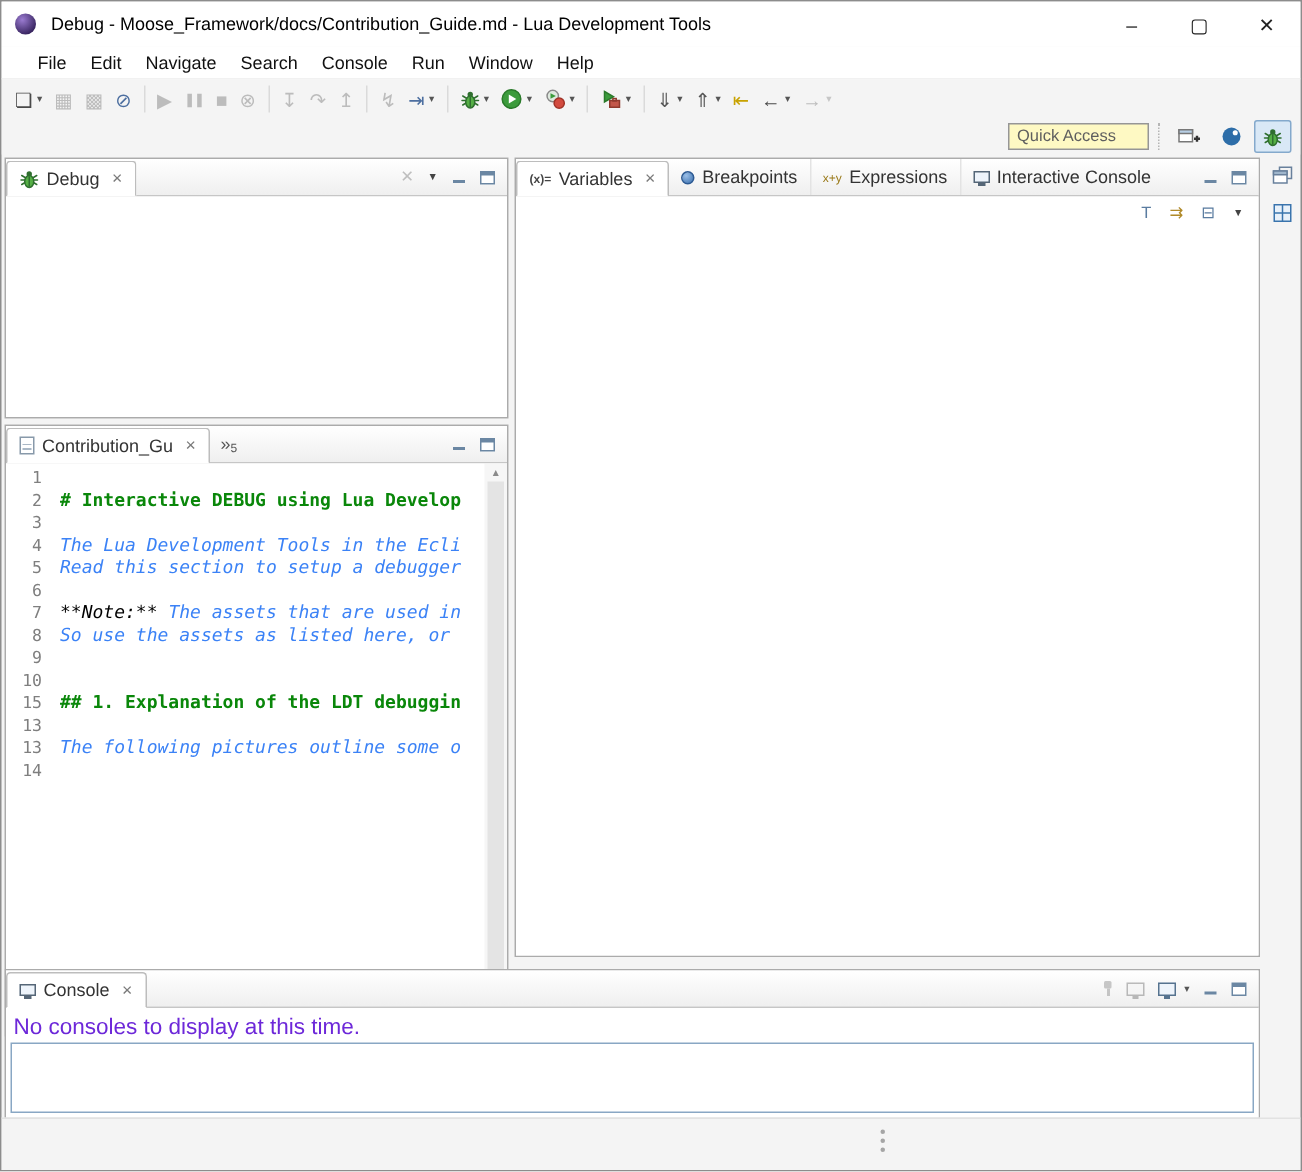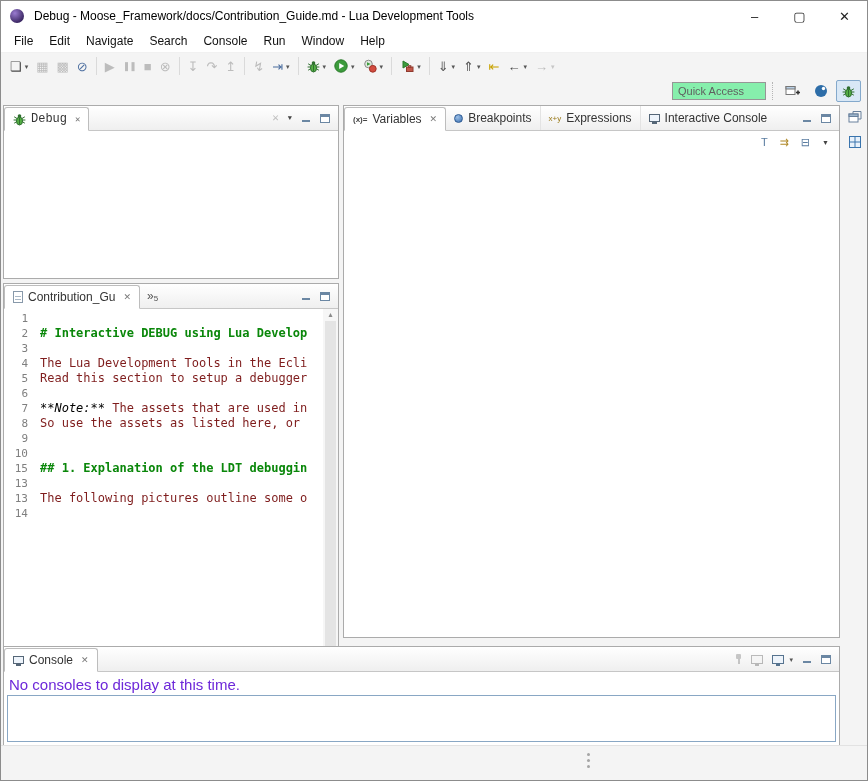--- a/index.html
+++ b/index.html
@@ -15,44 +15,44 @@
 
   
   .titlebar{height:30px;background:#ffffff;display:flex;align-items:center;padding-left:8px;}
   .app-icon{width:16px;height:16px;display:inline-flex;}
   .title{font-size:12px;color:#000;margin-left:9px;white-space:nowrap;}
   .win-controls{margin-left:auto;display:flex;height:100%;}
   .win-btn{width:45px;height:100%;display:flex;align-items:center;justify-content:center;font-size:13px;color:#222;}
   .win-btn .wglyph{line-height:1;}
 
   
-  .menubar{height:22px;background:#ffffff;display:flex;padding-left:5px;border-bottom:1px solid #f1f1f1;}
+  .menubar{height:22px;background:#ffffff;display:flex;align-items:center;padding-left:16px;border-bottom:1px solid #f1f1f1;}
   .menu-item{padding:3px 8px;font-size:12px;color:#111;cursor:default;}
 
   
   .toolbar{height:26px;background:#f4f4f4;display:flex;align-items:center;padding-left:5px;}
   .tb-btn{height:22px;display:flex;align-items:center;padding:0 3px;margin:0 1px;border-radius:2px;}
   .tb-glyph{font-size:13px;line-height:1;color:#444;display:inline-flex;align-items:center;}
   .tb-glyph.small{font-size:9px;letter-spacing:-1px;}
   .tb-btn.disabled .tb-glyph{color:#bcbcbc !important;}
   .dd{font-size:7px;color:#555;margin-left:3px;line-height:1;}
   .tb-btn.disabled .dd{color:#c6c6c6;}
   .tb-sep{width:1px;height:18px;background:#dadada;margin:0 4px;}
 
   
   .qa-row{height:24px;background:#f4f4f4;display:flex;align-items:center;justify-content:flex-end;padding-right:6px;}
-  .quick-access{width:94px;height:18px;border:1px solid #969696;background:#86efac;color:#5f5f5f;font-size:11px;line-height:16px;padding-left:5px;}
+  .quick-access{width:94px;height:18px;border:1px solid #969696;background:#fef9c3;color:#5f5f5f;font-size:11px;line-height:16px;padding-left:5px;}
   .qa-sep{width:1px;height:18px;border-left:1px dotted #b5b5b5;margin:0 6px;}
   #perspectives{display:flex;align-items:center;gap:2px;}
   .persp-btn{height:22px;padding:0 5px;display:flex;align-items:center;border:1px solid transparent;border-radius:2px;}
   .persp-btn.active{background:#d9e8f6;border-color:#84a9cc;}
 
   
   .panel{position:absolute;background:#ffffff;border:1px solid var(--panel-border);}
-  #debug-panel  {left:2px;  top:104px; width:336px; height:174px;font-family:Liberation Mono, monospace;}
+  #debug-panel  {left:2px;  top:104px; width:336px; height:174px;}
   #vars-panel   {left:342px; top:104px; width:497px; height:533px;}
   #editor-panel {left:2px;  top:282px; width:336px; height:408px;}
   #console-panel{left:2px;  top:645px; width:837px; height:100px;}
 
   .tabstrip{height:25px;display:flex;align-items:flex-end;background:linear-gradient(#ffffff,#efefef);border-bottom:1px solid #c6c6c6;}
   .tab{height:24px;display:flex;align-items:center;padding:0 8px;font-size:12px;color:#333;gap:5px;white-space:nowrap;}
   .tab.active{background:#fff;border:1px solid var(--tab-border);border-bottom:1px solid #fff;border-radius:3px 3px 0 0;margin-bottom:-1px;z-index:2;}
   .tab:not(.active)+.tab:not(.active){border-left:1px solid #e3e3e3;}
   .tclose{font-size:9px;color:#7a7a7a;margin-left:3px;}
   .tab-chevron{align-self:center;padding:0 7px;color:#555;font-size:12px;display:flex;align-items:flex-start;}
@@ -89,21 +89,21 @@
 
   
   .editor-body{overflow:hidden;}
   #editor-lines{position:absolute;left:0;top:0;right:15px;bottom:15px;overflow:hidden;padding-top:2px;background:#fff;}
   .eline{display:flex;height:15px;align-items:center;}
   .eline .ln{width:30px;flex:none;text-align:right;padding-right:6px;font-family:"DejaVu Sans Mono",monospace;font-size:11px;line-height:15px;color:#7f7f7f;}
   .eline .etext{flex:1;height:15px;font-family:"DejaVu Sans Mono",monospace;font-size:12px;line-height:15px;white-space:pre;overflow:hidden;padding-left:6px;}
   .eline.current .etext{background:var(--current-line);}
   .etext .heading{color:var(--heading-green);font-weight:bold;}
   .etext .em{font-style:italic;color:#000;}
-  .etext .plain{color:#7f1d1d;}
+  .etext .plain{color:#3b82f6;font-style:italic;}
   .caret{display:inline-block;width:1px;height:12px;background:#000;vertical-align:middle;}
 
   .vscroll{position:absolute;top:0;right:0;width:15px;bottom:15px;background:#f6f6f6;display:flex;flex-direction:column;align-items:center;padding:2px 0;}
   .hscroll{position:absolute;left:34px;right:15px;bottom:0;height:15px;background:#f2f2f2;display:flex;align-items:center;}
   .sarrow{font-size:8px;color:#8a8a8a;width:14px;text-align:center;flex:none;line-height:1;}
   .vtrack{flex:1;width:100%;position:relative;}
   .vthumb{position:absolute;left:2px;right:2px;top:2px;bottom:2px;background:#e4e4e4;}
   .htrack{flex:1;height:100%;position:relative;}
   .hthumb{position:absolute;left:2px;top:2px;bottom:2px;width:52px;background:#cdcdcd;}
   .scroll-corner{position:absolute;right:0;bottom:0;width:15px;height:15px;background:#f2f2f2;}

